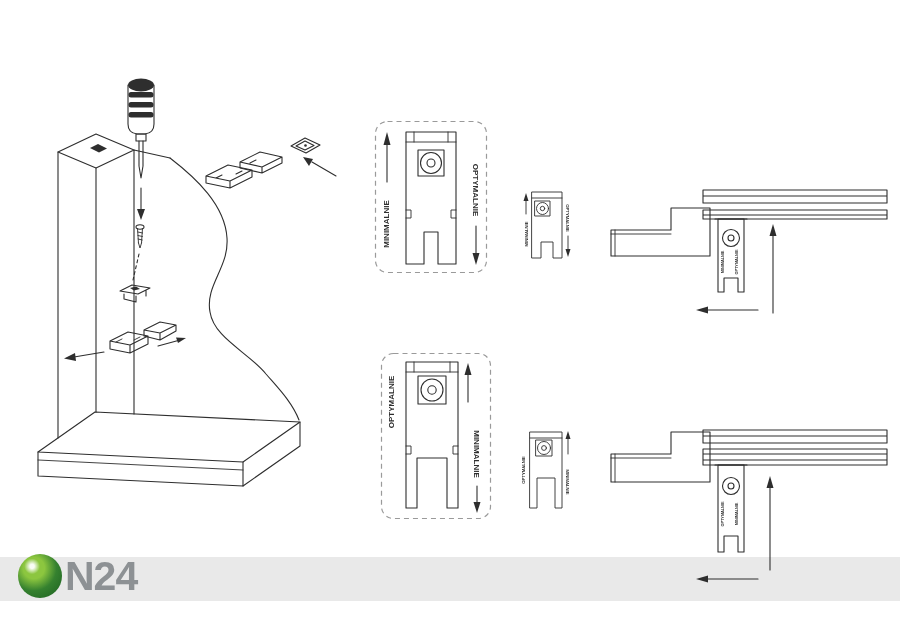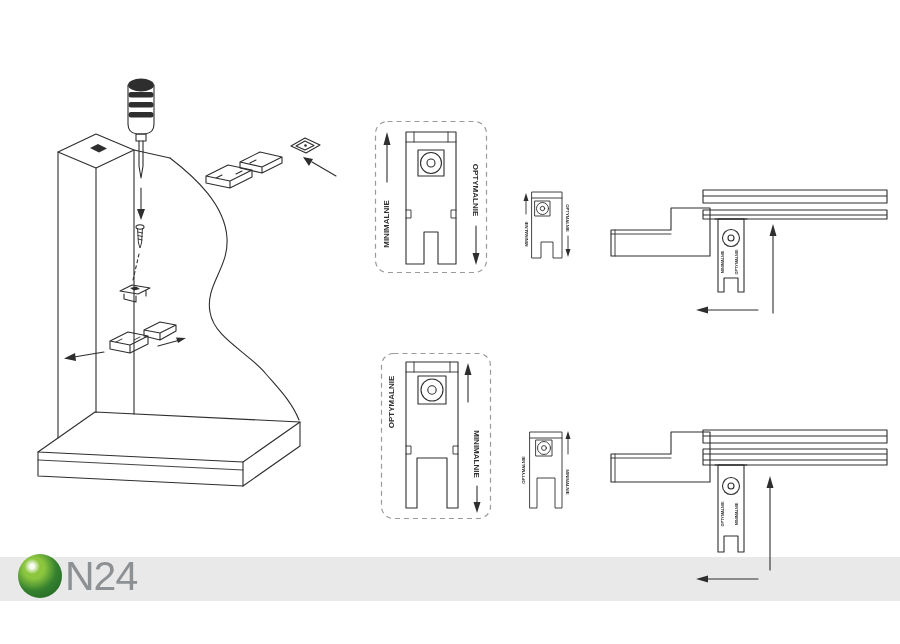--- a/index.html
+++ b/index.html
@@ -13,21 +13,21 @@
   svg .fl{fill:var(--line,#2e2e2e);stroke:none;}
   svg .dash{fill:none;stroke:var(--dash,#9a9a9a);stroke-width:1.2;stroke-dasharray:5 4;}
   svg .dl{stroke-dasharray:3 3;}
   svg text{stroke:none;}
   svg .txt{fill:var(--line,#2e2e2e);font-family:"Liberation Sans",sans-serif;font-weight:bold;}
   .logo{position:absolute;left:18px;top:554px;display:flex;align-items:center;gap:3px;z-index:2;}
   .ball{width:44px;height:44px;border-radius:50%;display:inline-block;
     background:
       radial-gradient(circle at 32% 28%, rgba(255,255,255,.95) 0 5%, rgba(255,255,255,0) 18%),
       radial-gradient(circle at 36% 32%, var(--logo-green-light,#8cc63f) 0 26%, #35812f 55%, var(--logo-green-dark,#1b5e20) 100%);}
-  .logo-text{font-size:41px;font-weight:normal;color:var(--logo-text,#8d9194);letter-spacing:-1px;line-height:44px;}
+  .logo-text{font-size:41px;font-weight:bold;color:var(--logo-text,#8d9194);letter-spacing:-1px;line-height:44px;}
 </style>
 </head>
 <body>
 
 <div class="sheet">
 
   <div class="band"></div>
 
   <svg class="abs" style="left:0;top:0" width="360" height="560" viewBox="0 0 360 560">
 

